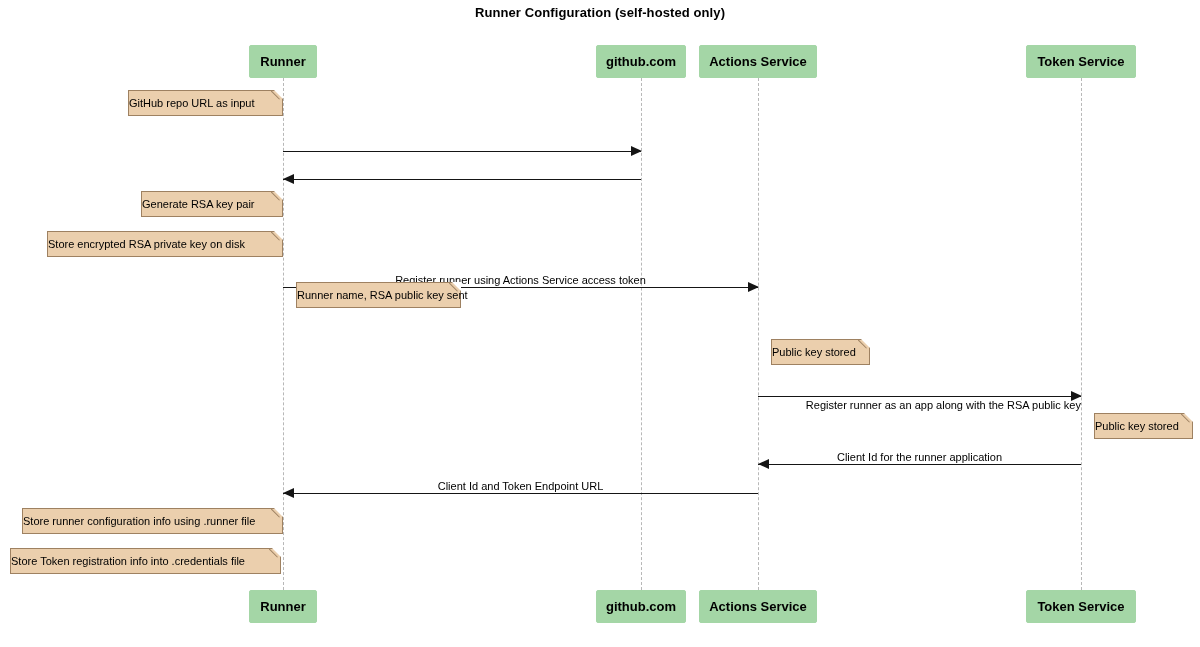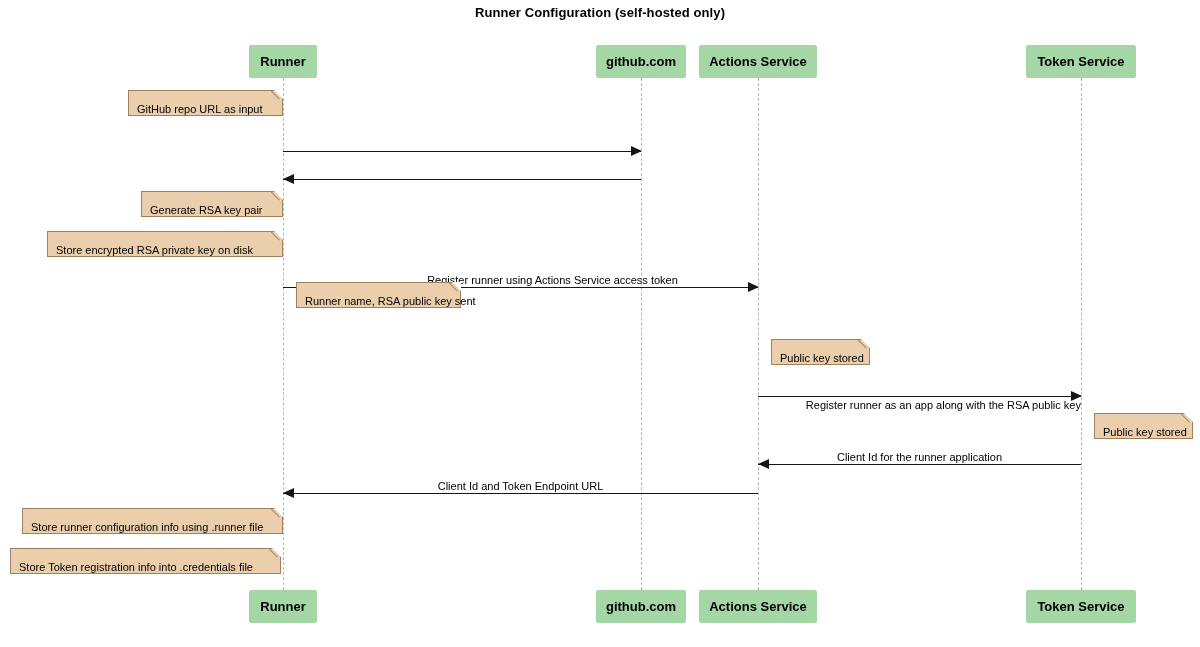--- a/index.html
+++ b/index.html
@@ -89,22 +89,22 @@
   
   .note {
     position: absolute;
     background: #EBCFAD;
     border: 1px solid #9e8161;
     box-sizing: border-box;
     font-size: 11px;
     color: #000000;
     white-space: nowrap;
     display: flex;
-    align-items: flex-end;
-    padding: 0 8px;
+    align-items: center;
+    padding: 0 0;
     height: 26px;
   }
   .note .fold {
     position: absolute;
     top: -1px;
     right: -1px;
     width: 0;
     height: 0;
     border-left: 9px solid transparent;
     border-top: 9px solid #ffffff;
@@ -168,21 +168,21 @@
   </div>
 
   <div class="msg" style="left:283px; top:151px; width:358px;"></div>
   <div class="arrowhead right" style="left:631px; top:146px;"></div>
 
   <div class="msg" style="left:283px; top:179px; width:358px;"></div>
   <div class="arrowhead left" style="left:283px; top:174px;"></div>
 
   <div class="msg" style="left:283px; top:287px; width:475px;"></div>
   <div class="arrowhead right" style="left:748px; top:282px;"></div>
-  <div class="msg-label" style="left:283px; top:287px; width:475px;margin-left:32px;">Register runner using Actions Service access token</div>
+  <div class="msg-label" style="left:283px; top:287px; width:475px;">Register runner using Actions Service access token</div>
 
   <div class="msg" style="left:758px; top:396px; width:323px;"></div>
   <div class="arrowhead right" style="left:1071px; top:391px;"></div>
   <div class="msg-label" style="left:758px; top:412px; width:323px;text-align:right;">Register runner as an app along with the RSA public key</div>
 
   <div class="msg" style="left:758px; top:464px; width:323px;"></div>
   <div class="arrowhead left" style="left:758px; top:459px;"></div>
   <div class="msg-label" style="left:758px; top:464px; width:323px;">Client Id for the runner application</div>
 
   <div class="msg" style="left:283px; top:493px; width:475px;"></div>

